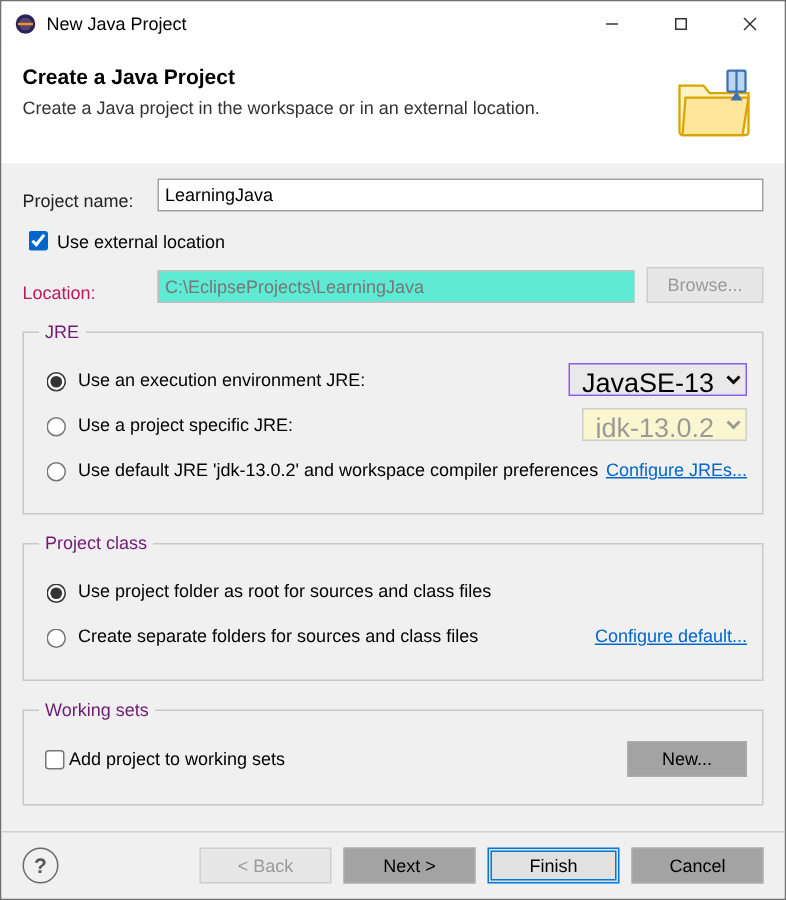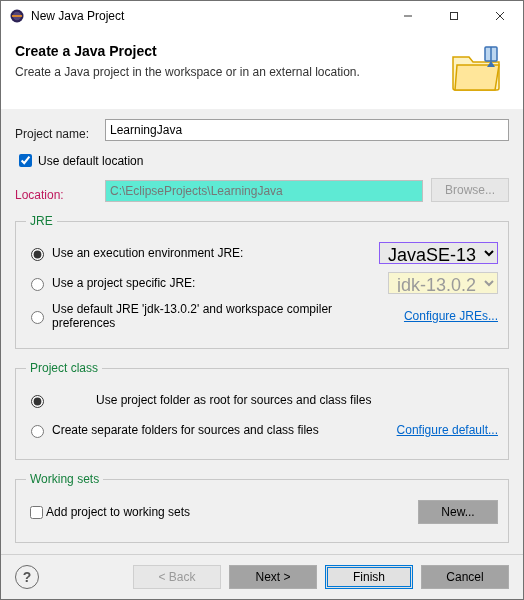--- a/index.html
+++ b/index.html
@@ -15,22 +15,22 @@
   .header-sub { font-size:12px; color:#333; }
   .header-icon { width:64px; display:flex; align-items:flex-start; justify-content:center;}
   .body { flex:1; padding:10px 14px 6px 14px; background:#f0f0f0; overflow:hidden;}
   .row { display:flex; align-items:flex-end; margin-bottom:10px; font-size:12px; color:#222;}
   .row label.lbl { width:90px; }
   .row input[type=text] { flex:1; height:22px; border:1px solid #a0a0a0; padding:2px 4px; font-size:12px; background:#fff;}
   .row input[type=text]:disabled { background:#5eead4; color:#777; border-color:#bfbfbf;}
   .chk { display:flex; align-items:center; font-size:12px; margin:6px 0 8px 0;}
   .chk input { margin-right:6px; accent-color:#0066cc;}
   fieldset { border:1px solid #c8c8c8; margin:12px 0 0 0; padding:6px 10px 10px 10px; font-size:12px;}
-  legend { padding:0 4px; color:#15803d; font-size:12px;}
-  .opt { display:flex; align-items:center; margin:8px 0; min-height:22px;gap:44px;}
+  legend { padding:0 4px; color:#701a75; font-size:12px;}
+  .opt { display:flex; align-items:center; margin:8px 0; min-height:22px;}
   .opt input[type=radio] { margin-right:8px; accent-color:#333;}
   .opt .lbltxt { flex:1; }
   select { height:22px; border:1px solid #8b5cf6; background:#e9e9e9; font-size:18px; padding:1px 4px; min-width:96px;}
   select:disabled { color:#777; background:#fef9c3; border-color:#bfbfbf;}
   a.link { color:#0066cc; text-decoration:underline; font-size:12px; cursor:pointer;}
   .btn { height:24px; min-width:80px; border:1px solid #adadad; background:#a3a3a3; font-size:12px; padding:2px 12px; cursor:pointer;}
   .btn:disabled { color:#9a9a9a; background:#e7e7e7; border-color:#cfcfcf; cursor:default;}
   .footer { border-top:1px solid #d0d0d0; padding:10px 14px; display:flex; align-items:center; background:#f0f0f0;}
   .footer .help { width:24px; height:24px; border-radius:50%; border:1.5px solid #6a6a6a; display:flex; align-items:center; justify-content:center; color:#555; font-size:14px; font-weight:bold; margin-right:auto;}
   .footer .btn { min-width:88px; margin-left:8px;}
@@ -91,21 +91,21 @@
 
   <div class="body">
 
     <div class="row">
       <label class="lbl">Project name:</label>
       <input type="text" value="LearningJava" style="">
     </div>
 
     <label class="chk">
       <input type="checkbox" checked="" style="">
-      <span>Use default location</span>
+      <span>Use external location</span>
     </label>
 
     <div class="row">
       <label class="lbl disabled-label">Location:</label>
       <input type="text" disabled="" value="C:\EclipseProjects\LearningJava" style="">
       <button class="btn right-btn" disabled="">Browse...</button>
     </div>
 
     <fieldset>
       <legend>JRE</legend>

